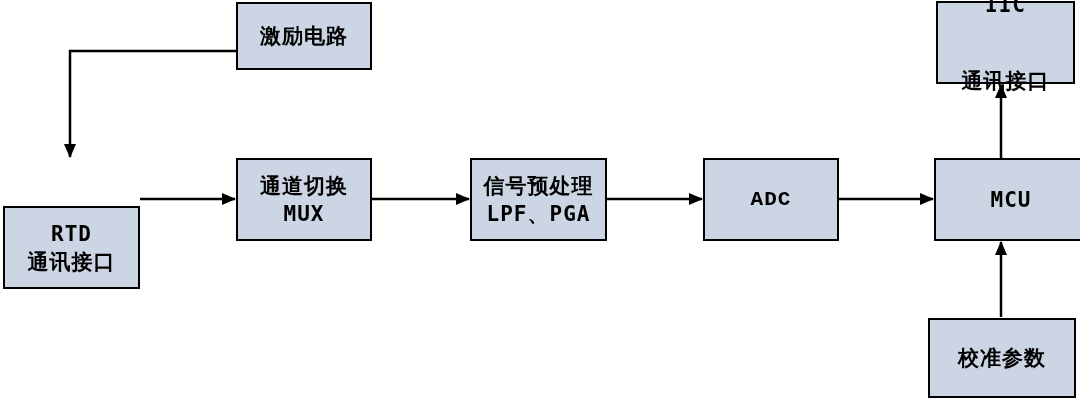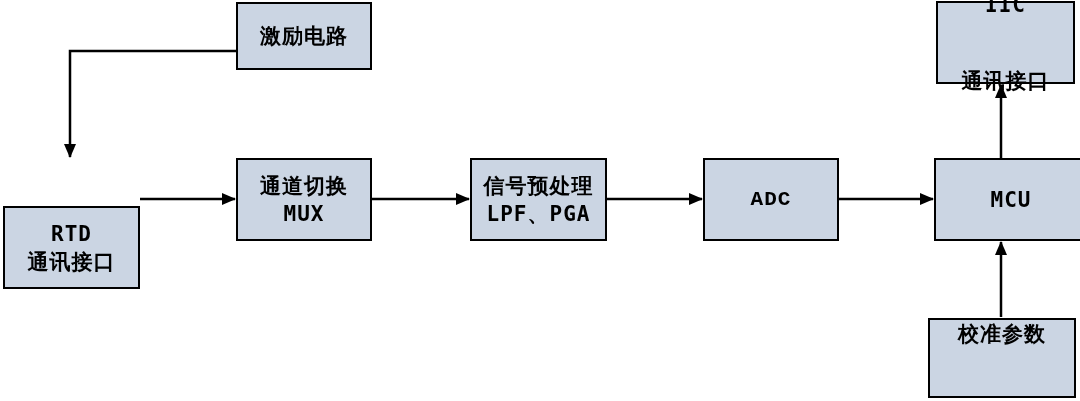--- a/index.html
+++ b/index.html
@@ -93,17 +93,17 @@
 
   <div class="block" style="left:934px; top:158px; width:154px; height:83px;">
     <span class="line">MCU</span>
   </div>
 
   <div class="block" style="left:936px; top:1px; width:139px; height:83px;gap:48px;">
     <span class="line">IIC</span>
     <span class="line">通讯接口</span>
   </div>
 
-  <div class="block" style="left:928px; top:318px; width:148px; height:80px;justify-content:space-between;">
+  <div class="block" style="left:928px; top:318px; width:148px; height:80px;">
     <span class="line">校准参数</span>
   </div>
 
 </div>
 
 </body></html>

